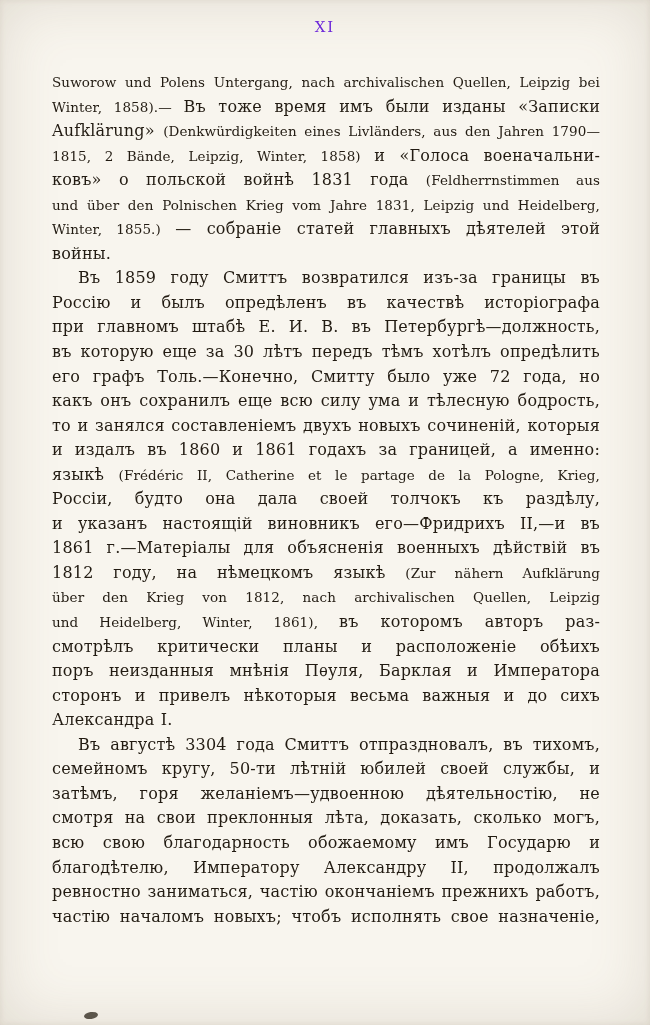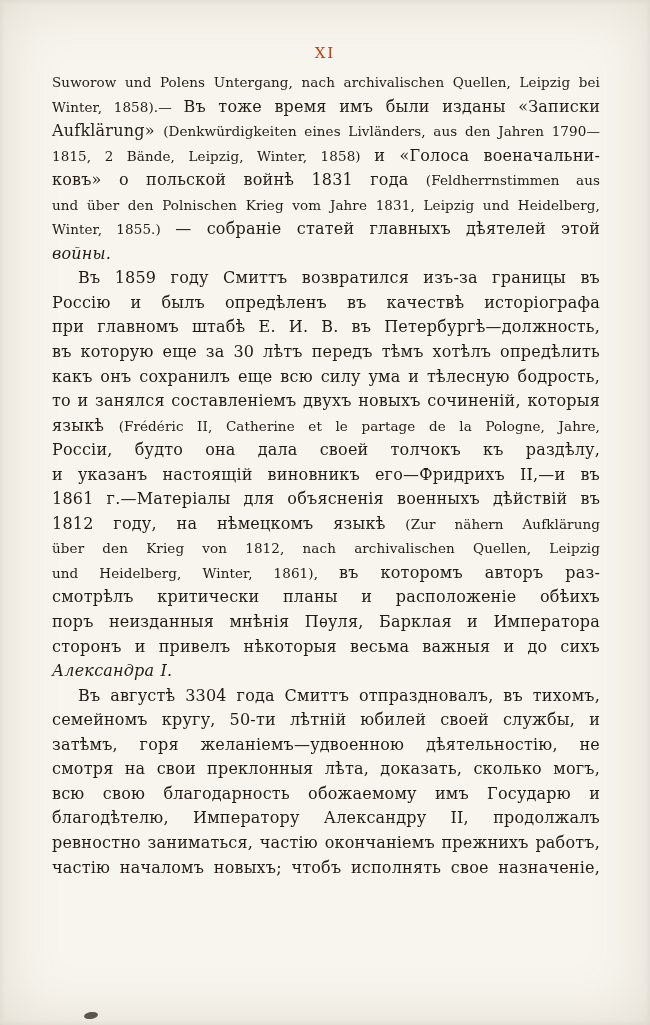--- a/index.html
+++ b/index.html
@@ -9,43 +9,43 @@
     height: 1025px;
     margin: 0 auto;
     background: #f8f5ee;
     box-shadow: inset 0 0 60px rgba(120,105,80,0.18), inset 0 0 6px rgba(120,105,80,0.12);
     font-family: "DejaVu Serif", serif;
     color: #221b12;
     overflow: hidden;
   }
   .folio {
     position: absolute;
-    top: 44px;
+    top: 18px;
     left: 0; right: 0;
     text-align: center;
     font-size: 15px;
     letter-spacing: 2px;
-    color: #c2410c;
+    color: #6d28d9;
   }
   .text-block {
     position: absolute;
     top: 70px;
     left: 52px;
     right: 50px;
   }
   .para { margin: 0; padding: 0; }
   .line {
     font-size: 16px;
     line-height: 24.55px;
     text-align: justify;
     text-align-last: justify;
     letter-spacing: 0.2px;
     word-spacing: 1px;
   }
-  .line.last { text-align-last: left; font-style: italic; }
+  .line.last { text-align-last: left; }
   .para.indent .line:first-child { text-indent: 26px; }
   .seg.i { }
   .seg.l { font-size: 13.5px; letter-spacing: 0.1px; }
   .ink-smudge {
     position: absolute;
     left: 84px;
     bottom: 6px;
     width: 14px;
     height: 7px;
     background: #2a2318;
@@ -68,23 +68,25 @@
         <div class="line"><span class="seg i">ковъ» </span><span class="seg n">о польской войнѣ 1831 года </span><span class="seg l">(Feldherrnstimmen aus</span></div>
         <div class="line"><span class="seg l">und über den Polnischen Krieg vom Jahre 1831, Leipzig und Heidelberg,</span></div>
         <div class="line"><span class="seg l">Winter, 1855.) </span><span class="seg n">— собраніе статей главныхъ дѣятелей этой</span></div>
         <div class="line last"><span class="seg n">войны.</span></div>
       </div>
       <div class="para indent">
         <div class="line"><span class="seg n">Въ 1859 году Смиттъ возвратился изъ-за границы въ</span></div>
         <div class="line"><span class="seg n">Россію и былъ опредѣленъ въ качествѣ исторіографа</span></div>
         <div class="line"><span class="seg n">при главномъ штабѣ Е. И. В. въ Петербургѣ—должность,</span></div>
         <div class="line"><span class="seg n">въ которую еще за 30 лѣтъ передъ тѣмъ хотѣлъ опредѣлить</span></div>
+        <div class="line"><span class="seg n">его графъ Толь.—Конечно, Смитту было уже 72 года, но</span></div>
         <div class="line"><span class="seg n">какъ онъ сохранилъ еще всю силу ума и тѣлесную бодрость,</span></div>
         <div class="line"><span class="seg n">то и занялся составленіемъ двухъ новыхъ сочиненій, которыя</span></div>
-        <div class="line"><span class="seg n">языкѣ </span><span class="seg l">(Frédéric II, Catherine et le partage de la Pologne, Jahre,</span></div>
+        <div class="line"><span class="seg n">и издалъ въ 1860 и 1861 годахъ за границей, а именно:</span></div>
+        <div class="line"><span class="seg n">языкѣ </span><span class="seg l">(Frédéric II, Catherine et le partage de la Pologne, Krieg,</span></div>
         <div class="line"><span class="seg n">Россіи, будто она дала своей толчокъ къ раздѣлу,</span></div>
         <div class="line"><span class="seg n">и указанъ настоящій виновникъ его—Фридрихъ II,—и въ</span></div>
         <div class="line"><span class="seg n">1861 г.—</span><span class="seg i">Матеріалы для объясненія военныхъ дѣйствій въ</span></div>
         <div class="line"><span class="seg i">1812 году, </span><span class="seg n">на нѣмецкомъ языкѣ </span><span class="seg l">(Zur nähern Aufklärung</span></div>
         <div class="line"><span class="seg l">über den Krieg von 1812, nach archivalischen Quellen, Leipzig</span></div>
         <div class="line"><span class="seg l">und Heidelberg, Winter, 1861), </span><span class="seg n">въ которомъ авторъ раз-</span></div>
         <div class="line"><span class="seg n">смотрѣлъ критически планы и расположеніе обѣихъ</span></div>
         <div class="line"><span class="seg n">поръ неизданныя мнѣнія Пѳуля, Барклая и Императора</span></div>
         <div class="line"><span class="seg n">сторонъ и привелъ нѣкоторыя весьма важныя и до сихъ</span></div>
         <div class="line last"><span class="seg n">Александра I.</span></div>

